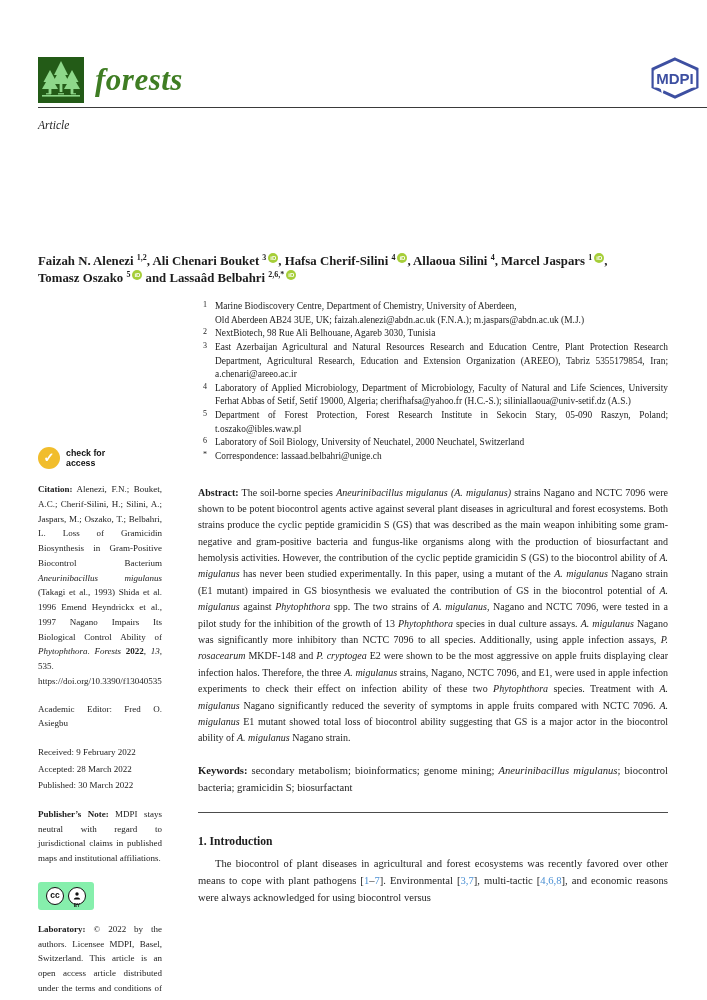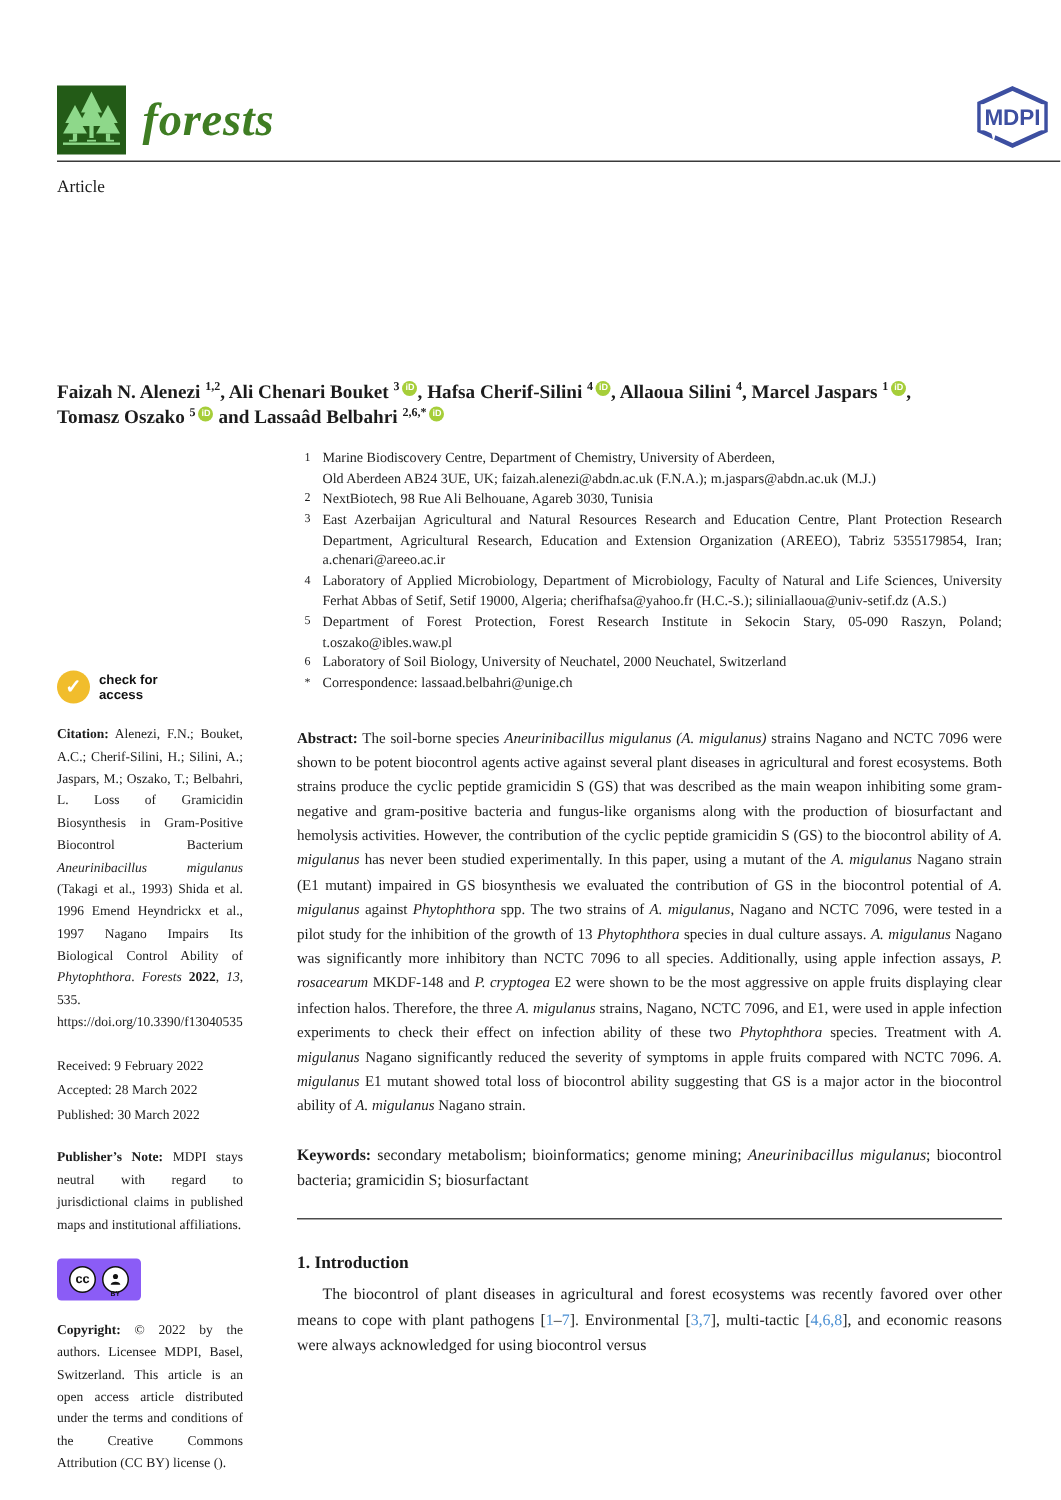--- a/index.html
+++ b/index.html
@@ -10,21 +10,21 @@
 
   
   .header { position:absolute; left:38px; right:36px; top:55px; height:50px;
             display:flex; justify-content:space-between; align-items:center; }
   .journal-logo { display:flex; align-items:center; gap:11px; }
   .logo-box { width:46px; height:46px; background:#235b17; display:flex; align-items:flex-end; justify-content:center; }
   .journal-name { font-size:31px; font-weight:bold; font-style:italic; color:#3f7d23; letter-spacing:0.5px; }
   .header-rule { position:absolute; left:38px; right:36px; top:107px; border-top:1.7px solid #3a3a3a; }
 
   
-  .article-label { position:absolute; left:38px; top:119px; font-size:11.5px; }
+  .article-label { position:absolute; left:38px; top:119px; font-style:italic; font-size:11.5px; }
   .title { position:absolute; left:38px; top:135px; width:642px; font-size:20.5px; font-weight:bold; line-height:1.33; letter-spacing:0.1px; }
   .authors { position:absolute; left:38px; top:253px; width:642px; font-size:12.8px; font-weight:bold; line-height:1.28; }
   .authors sup, .aff-marker { font-size:8px; }
   .orcid, .title i, .authors b { }
   .orcid {
     display:inline-block; width:10px; height:10px; border-radius:50%;
     background:#a6ce39; color:#fff; font-size:6px; font-weight:bold; text-align:center;
     line-height:10px; margin-left:2px; vertical-align:super;
     font-family:"Liberation Sans", sans-serif; font-style:normal;
   }
@@ -44,21 +44,21 @@
 
   
   .sidebar { position:absolute; left:38px; top:447px; width:124px; font-size:9px; line-height:1.64; }
   .badge { display:flex; align-items:center; gap:6px; margin-bottom:13px; cursor:pointer; }
   .badge-circle { width:22px; height:22px; border-radius:50%; background:#f1bd2c; color:#fff;
                   display:flex; align-items:center; justify-content:center;
                   font-weight:bold; font-size:13px; font-family:"Liberation Sans",sans-serif; }
   .badge-text { font-family:"Liberation Sans",sans-serif; font-weight:bold; font-size:8.8px; line-height:1.15; color:#111; }
   .sb-block { margin-bottom:13px; text-align:justify; }
   .sb-line { line-height:1.85; }
-  .cc-badge { width:56px; height:28px; background:#8b5cf6; border-radius:3px;
+  .cc-badge { width:56px; height:28px; background:#86efac; border-radius:3px;
               display:flex; align-items:center; justify-content:center; gap:4px; margin:16px 0 12px 0; position:relative; }
   .cc-circle { width:16px; height:16px; border-radius:50%; border:1.6px solid #111; background:#fff;
                display:flex; align-items:center; justify-content:center;
                font-family:"Liberation Sans",sans-serif; font-weight:bold; font-size:8.5px; color:#111; }
   .cc-by-label { position:absolute; right:14px; bottom:1px; font-size:4.5px; font-weight:bold;
                  font-family:"Liberation Sans",sans-serif; color:#111; }
 
   
   .footer { position:absolute; left:38px; right:36px; top:961px; border-top:1.8px solid #444;
             padding-top:9px; display:flex; justify-content:space-between; font-size:10.3px; }
@@ -108,37 +108,38 @@
 
   <div class="sidebar">
     <div class="badge">
       <div class="badge-circle">✓</div>
       <div class="badge-text">
         <div>check for</div>
         <div>access</div>
       </div>
     </div>
     <div class="sb-block"><b>Citation:</b> Alenezi, F.N.; Bouket, A.C.; Cherif-Silini, H.; Silini, A.; Jaspars, M.; Oszako, T.; Belbahri, L. Loss of Gramicidin Biosynthesis in Gram-Positive Biocontrol Bacterium <i>Aneurinibacillus migulanus</i> (Takagi et al., 1993) Shida et al. 1996 Emend Heyndrickx et al., 1997 Nagano Impairs Its Biological Control Ability of <i>Phytophthora</i>. <i>Forests</i> <b>2022</b>, <i>13</i>, 535. <span>https://doi.org/10.3390/f13040535</span></div>
+    <div class="sb-block">Academic Editor: Fred O. Asiegbu</div>
     <div class="sb-block">
       <div class="sb-line">Received: 9 February 2022</div>
       <div class="sb-line">Accepted: 28 March 2022</div>
       <div class="sb-line">Published: 30 March 2022</div>
     </div>
     <div class="sb-block"><b>Publisher’s Note:</b> MDPI stays neutral with regard to jurisdictional claims in published maps and institutional affiliations.</div>
     <div class="cc-badge">
       <div class="cc-circle">cc</div>
       <div class="cc-circle">
         <svg width="10" height="10" viewBox="0 0 10 10">
           <circle cx="5" cy="3" r="1.7" fill="#111"></circle>
           <path d="M1.8,8.5 C1.8,5.9 8.2,5.9 8.2,8.5 Z" fill="#111"></path>
         </svg>
       </div>
       <span class="cc-by-label">BY</span>
     </div>
-    <div class="sb-block"><b>Copyright:</b> © 2022 by the authors. Licensee MDPI, Basel, Switzerland. This article is an open access article distributed under the terms and conditions of the Creative Commons Attribution (CC BY) license ().</div>
+    <div class="sb-block"><b>Laboratory:</b> © 2022 by the authors. Licensee MDPI, Basel, Switzerland. This article is an open access article distributed under the terms and conditions of the Creative Commons Attribution (CC BY) license ().</div>
   </div>
 
   <div class="main">
     <div class="affiliations">
       <div class="aff-row">
         <span class="aff-marker">1</span>
         <span class="aff-text">Marine Biodiscovery Centre, Department of Chemistry, University of Aberdeen,<br>Old Aberdeen AB24 3UE, UK; faizah.alenezi@abdn.ac.uk (F.N.A.); m.jaspars@abdn.ac.uk (M.J.)</span>
       </div>
       <div class="aff-row">
         <span class="aff-marker">2</span>

